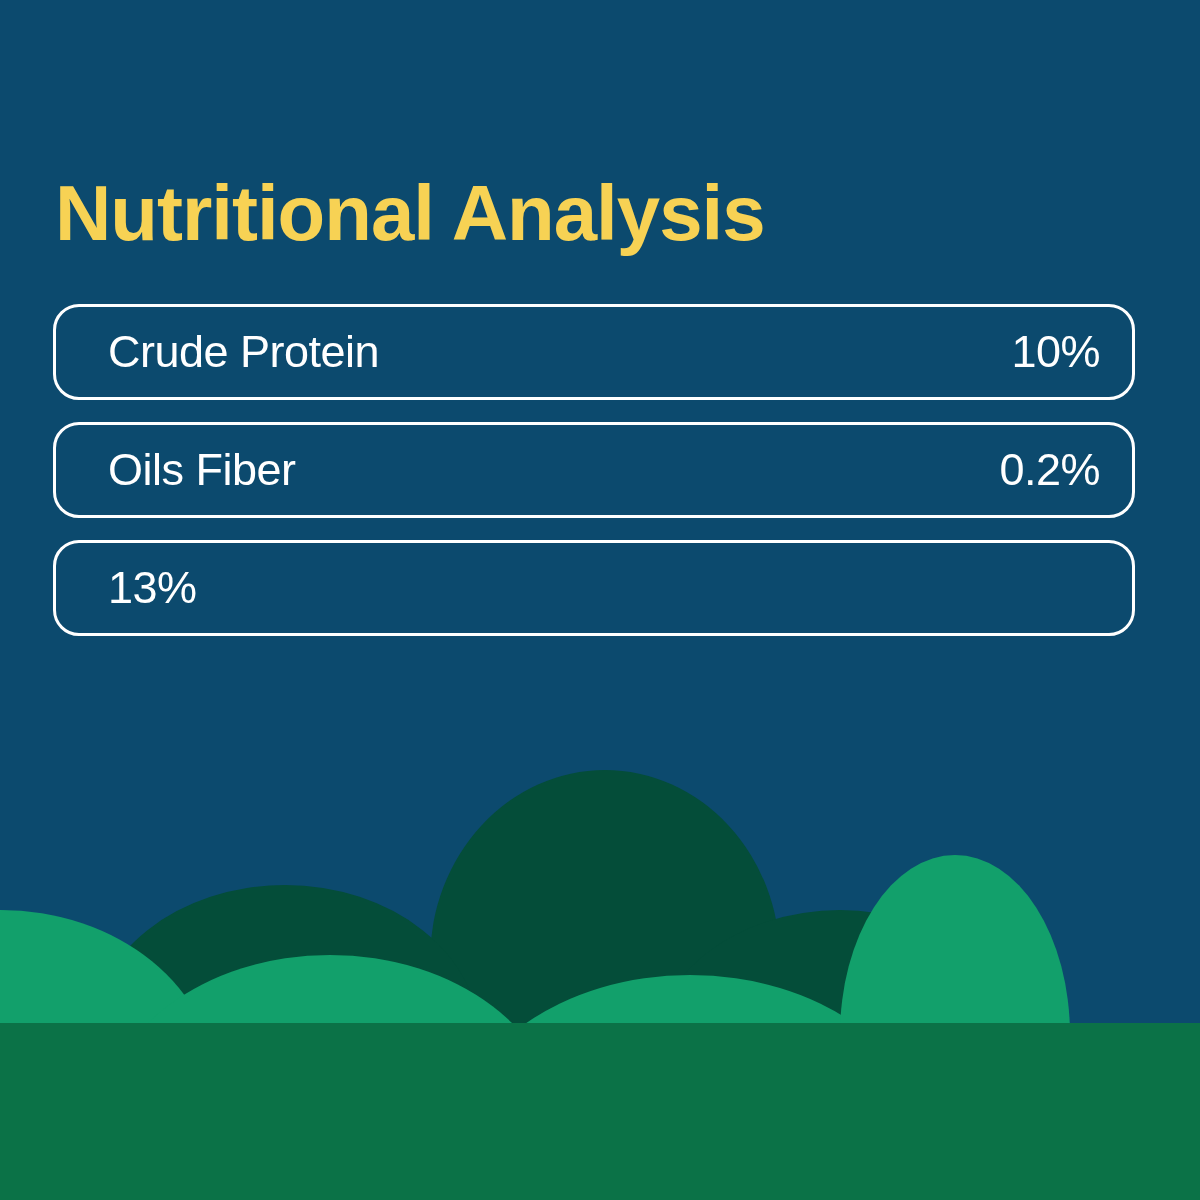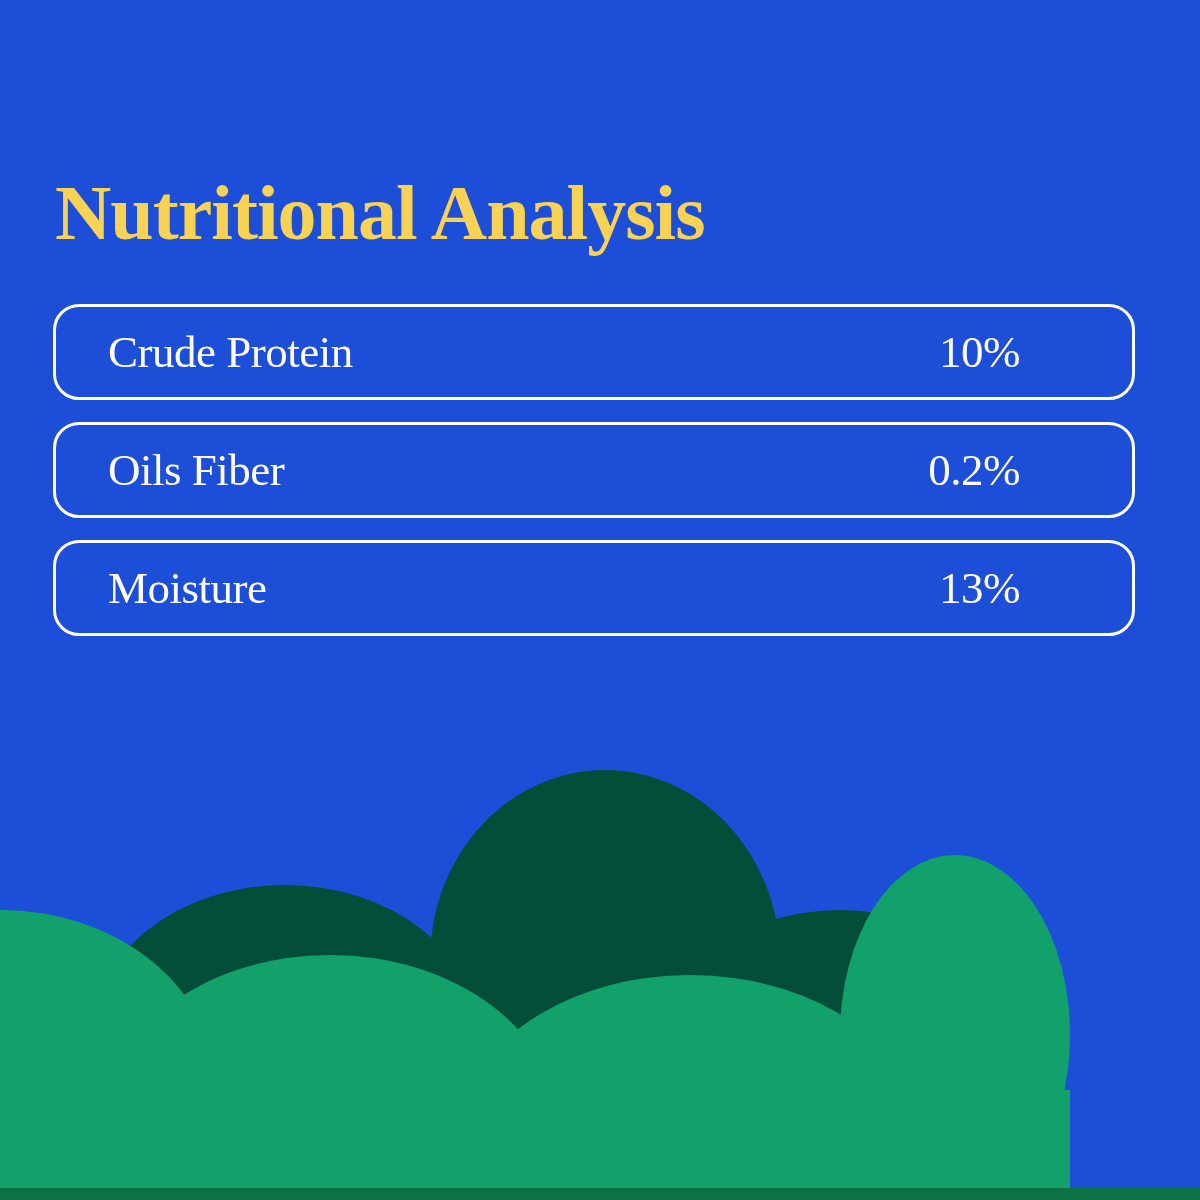--- a/index.html
+++ b/index.html
@@ -13,24 +13,23 @@
 
   body {
     font-family: "Liberation Sans", sans-serif;
     background: #0b7247;
     position: relative;
   }
 
   #stage {
     position: relative;
     width: 1200px;
-    height: 1188px;
-    background: #1d4ed8;
+    height: 1023px;
+    background: #0c4a6e;
     overflow: hidden;
-    font-family: Liberation Serif, serif;
   }
 
   
   .deco-layer {
     position: absolute;
     left: 0;
     top: 0;
     width: 1200px;
     height: 1200px;
     pointer-events: none;
@@ -62,21 +61,21 @@
   .nutrient-row {
     position: relative;
     height: 96px;
     width: 1082px;
     margin-bottom: 22px;
     border: 3px solid #ffffff;
     border-radius: 26px;
     display: flex;
     align-items: center;
     justify-content: space-between;
-    padding: 0 112px 0 52px;
+    padding: 0 32px 0 52px;
   }
 
   .nutrient-row:last-child { margin-bottom: 0; }
 
   .nutrient-label,
   .nutrient-value {
     color: #ffffff;
     font-size: 45px;
     line-height: 50px;
     font-weight: normal;
@@ -123,18 +122,17 @@
     </div>
 
 
     <div class="nutrient-row">
       <span class="nutrient-label">Oils Fiber</span>
       <span class="nutrient-value">0.2%</span>
     </div>
 
 
     <div class="nutrient-row">
-      <span class="nutrient-label">Moisture</span>
       <span class="nutrient-value">13%</span>
     </div>
 
   </div>
 </div>
 
 </body></html>

